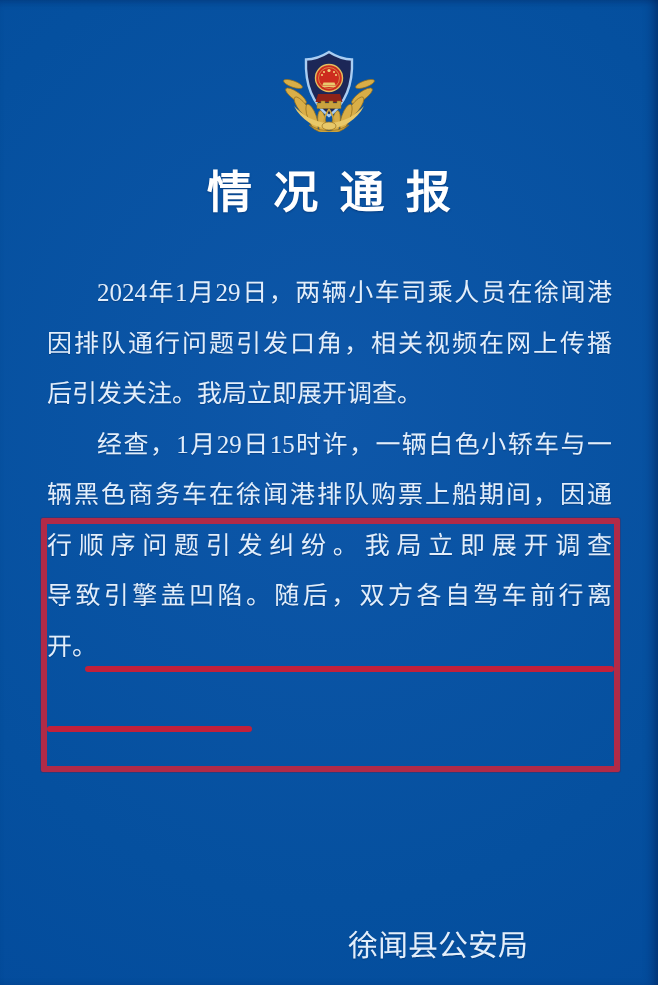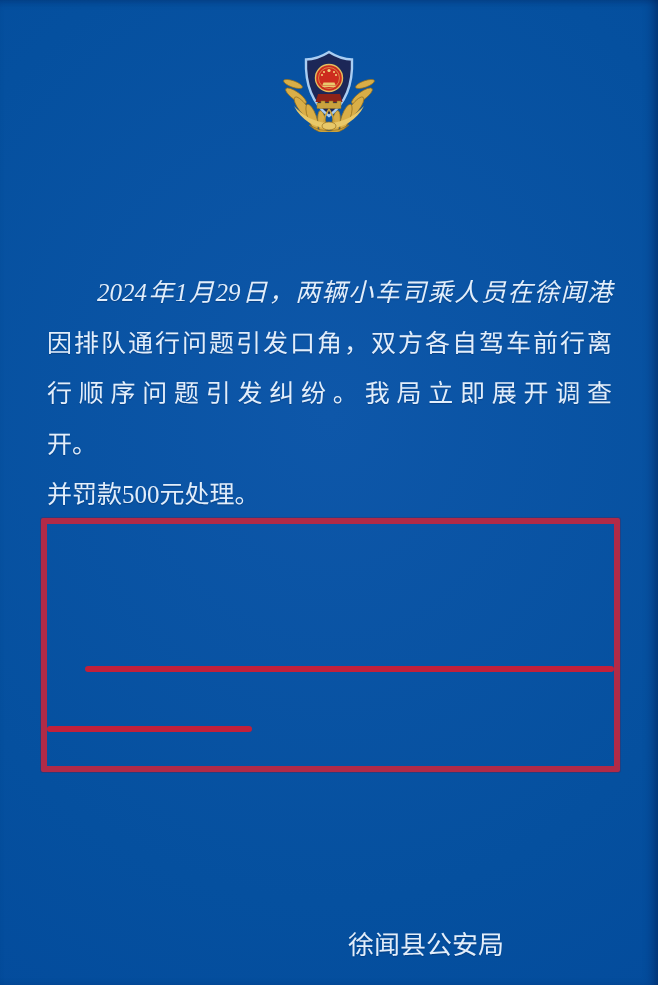--- a/index.html
+++ b/index.html
@@ -23,32 +23,32 @@
     color:var(--title); letter-spacing:5px; text-indent:5px;
     text-shadow:0 1px 2px rgba(0,20,60,.35);
   }
   .content{
     position:absolute; left:47px; top:268px; width:565px;
     font-size:25px; color:var(--text);
     text-shadow:0 1px 1px rgba(0,20,60,.3);
   }
   .line{height:50.5px; line-height:50.5px;}
   .line.j{text-align:justify; text-align-last:justify;}
-  .line.indent{text-indent:50px;font-style:italic;}
+  .line.indent{text-indent:50px;}
   .redbox{
     position:absolute; left:41px; top:518px; width:567px; height:242px;
     border:6px solid var(--red-box); border-radius:2px;
     box-shadow:0 0 0 1px rgba(120,10,40,.25);
   }
   .redline{position:absolute; height:6px; background:var(--red-line); border-radius:3px;}
   .redline.u1{left:85px; top:666px; width:529px;}
   .redline.u2{left:47px; top:726px; width:205px;}
   .signature{
     position:absolute; left:348px; top:931px;
-    font-size:26px; line-height:30px; color:var(--text);
+    font-size:30px; line-height:30px; color:var(--text);
     text-shadow:0 1px 1px rgba(0,20,60,.3);
   }
 </style>
 </head>
 <body>
 
 <div class="page">
 
   <div class="badge">
     <svg width="96" height="88" viewBox="0 0 96 88">
@@ -77,27 +77,31 @@
       <circle cx="55" cy="31" r="1" fill="#f3d87e"></circle>
       <path d="M42.5,38.5 h11 l1,2.6 h-13 Z" fill="#e9c96d"></path>
       <rect x="41.5" y="41.4" width="13" height="1.6" fill="#e9c96d"></rect>
 
       <path d="M37,50 h22 l2.5,8 h-27 Z" fill="#8e2218"></path>
       <path d="M36,59 h4 v-2 h4 v2 h4 v-2 h4 v2 h4 v-2 h4 v2 h0 v5.5 h-24 Z" fill="#caa23e" stroke="#93701f" stroke-width="0.5"></path>
       <path d="M48,65 C45,70 43,74 43,78 M48,65 C51,70 53,74 53,78" stroke="#caa23e" stroke-width="1.6" fill="none"></path>
     </svg>
   </div>
 
+  <h1 class="doc-title">情 况 通 报</h1>
 
   <div class="content">
     <div class="line indent j">2024年1月29日，两辆小车司乘人员在徐闻港</div>
-    <div class="line j">因排队通行问题引发口角，双方各自驾车前行离</div>
+    <div class="line j">因排队通行问题引发口角，相关视频在网上传播</div>
+    <div class="line">后引发关注。我局立即展开调查。</div>
+    <div class="line indent j">经查，1月29日15时许，一辆白色小轿车与一</div>
+    <div class="line j">辆黑色商务车在徐闻港排队购票上船期间，因通</div>
     <div class="line j">行顺序问题引发纠纷。我局立即展开调查</div>
+    <div class="line j">导致引擎盖凹陷。随后，双方各自驾车前行离</div>
     <div class="line">开。</div>
-    <div class="line">并罚款500元处理。</div>
   </div>
 
   <div class="redbox"></div>
 
   <div class="redline u1"></div>
   <div class="redline u2"></div>
 
   <div class="signature">徐闻县公安局</div>
 
 </div>

